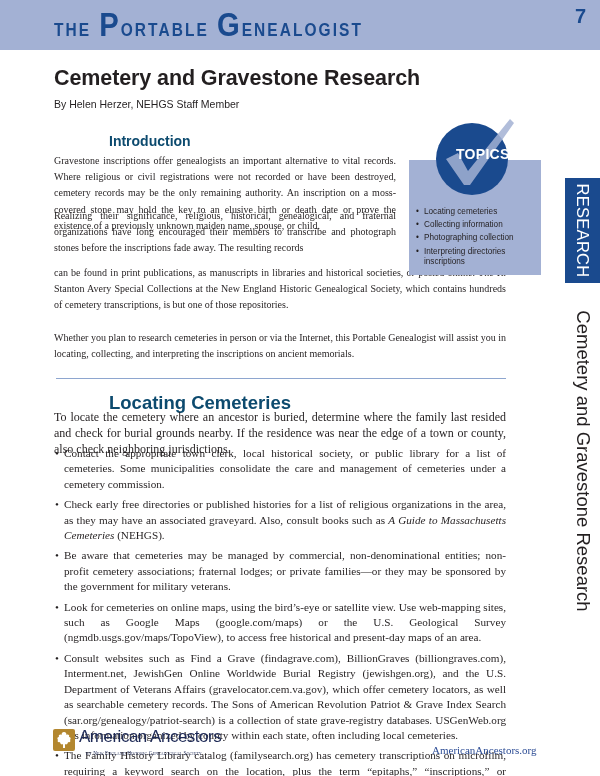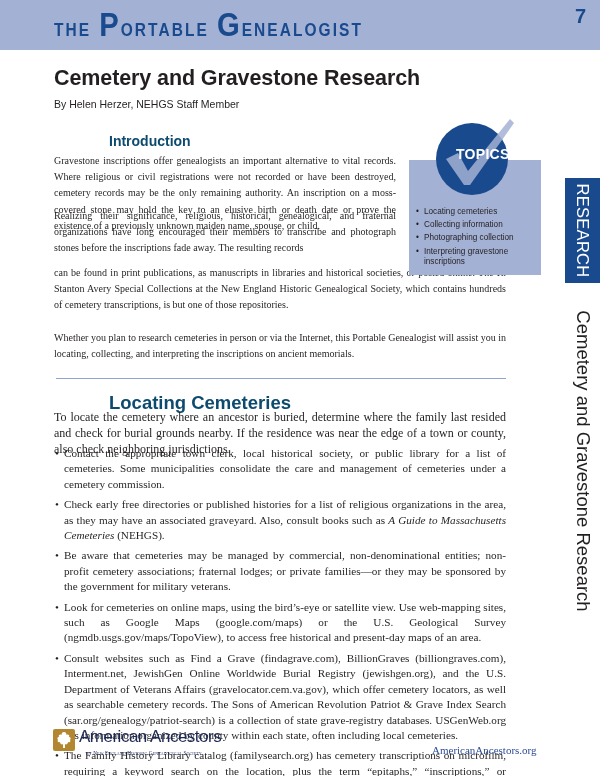--- a/index.html
+++ b/index.html
@@ -159,21 +159,21 @@
 <div class="topics-box"></div>
 <div class="topics-circle"></div>
 <svg class="topics-check" viewBox="0 0 80 80">
   <path d="M10 42 L22 36 L32 54 L74 2 L78 6 L34 68 L28 68 Z" fill="#a3b1d4" opacity="0.85"></path>
 </svg>
 <div class="topics-label">TOPICS</div>
 <ul class="topics-list">
   <li><span class="dot">•</span><span>Locating cemeteries</span></li>
   <li><span class="dot">•</span><span>Collecting information</span></li>
   <li><span class="dot">•</span><span>Photographing collection</span></li>
-  <li class="multi"><span class="dot">•</span><span>Interpreting gravestone inscriptions</span></li>
+  <li class="multi"><span class="dot">•</span><span>Interpreting directories inscriptions</span></li>
 </ul>
 
 <div class="research-tab"></div>
 <div class="research-label">
     <span>RESEARCH</span>
   </div>
 <div class="side-title">
     <span>Cemetery and Gravestone Research</span>
   </div>
 

